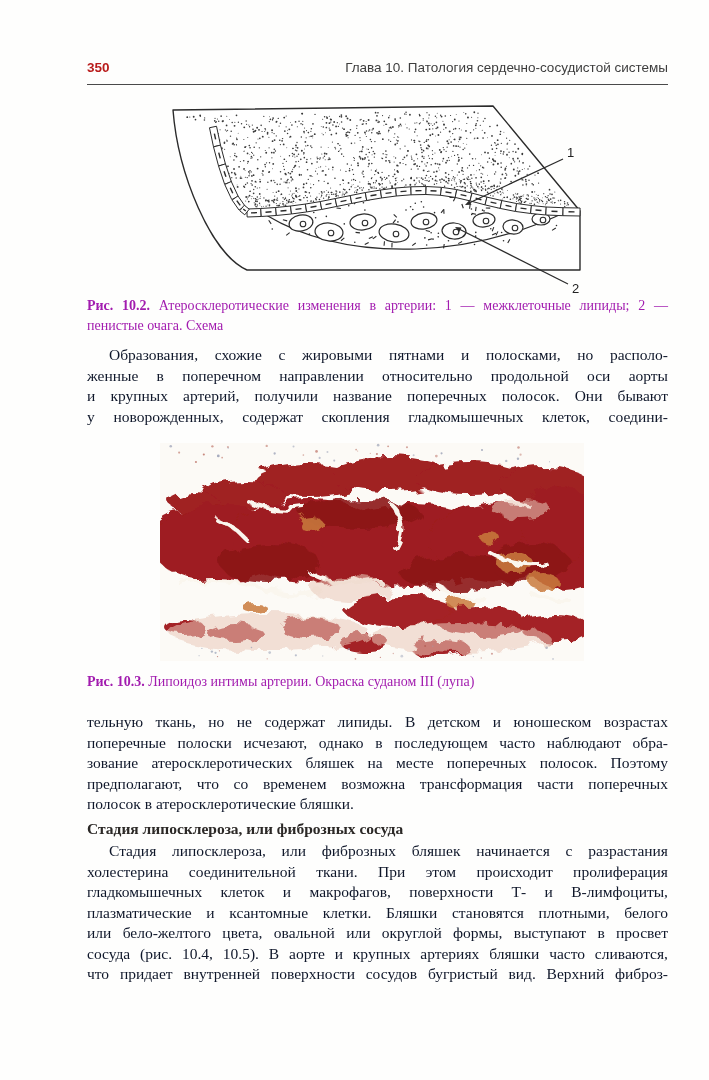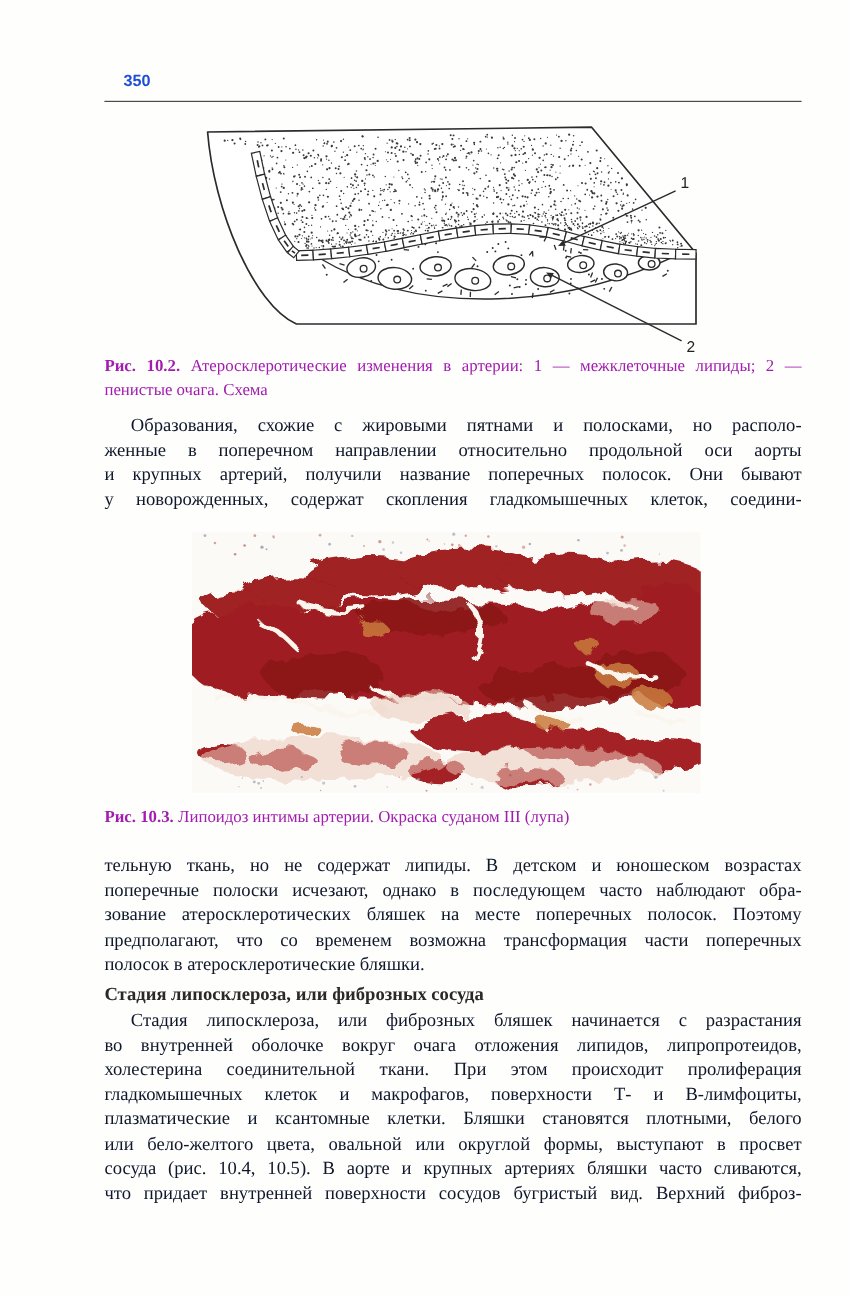--- a/index.html
+++ b/index.html
@@ -6,21 +6,21 @@
   #book-page{
     position:relative;width:709px;height:1080px;background:#fefefd;
     font-family:"Liberation Serif", serif;color:#2f2c2a;overflow:hidden;
   }
   
   .runhead{
     position:absolute;left:87px;top:60px;width:581px;height:24px;
     border-bottom:1.5px solid #4a4a4a;
     font-family:"Liberation Sans", sans-serif;font-size:13.5px;color:#3d3d3d;
   }
-  .runhead .pagenum{position:absolute;left:16px;top:0;font-weight:bold;color:#1d4ed8;}
+  .runhead .pagenum{position:absolute;left:0;top:0;font-weight:bold;color:#b91c1c;}
   .runhead .chapter{position:absolute;right:0;top:0;}
   
   .figwrap{position:absolute;}
   svg{display:block;}
   
   .caption{
     position:absolute;left:87px;width:581px;
     font-size:14px;line-height:20px;color:#a21caf;
   }
   .caption .b{font-weight:bold;}
@@ -39,20 +39,21 @@
   }
   .figlabel{font-family:"Liberation Sans", sans-serif;font-size:13px;fill:#222;}
 </style>
 </head>
 <body>
 
 <div id="book-page">
 
   <div class="runhead">
     <span class="pagenum">350</span>
+    <span class="chapter">Глава 10. Патология сердечно-сосудистой системы</span>
   </div>
 
   <div class="figwrap" style="left:166px;top:99px;">
     <svg id="fig1" width="436" height="196" viewBox="0 0 436 196">
 
       <path d="M 7,11 L 327,7 L 414,112 L 414,171 L 81,171 C 45,155 12,75 7,11 Z" fill="#ffffff" stroke="#2b2b2b" stroke-width="1.4" stroke-linejoin="round"></path>
       <g id="f1-stipple">
           <circle cx="250.44150076806545" cy="55.31196148972958" r="0.8762328967452049" fill="#3a3a3a"></circle>
           <circle cx="277.8936165757477" cy="25.229528862051666" r="0.7132962710922583" fill="#3a3a3a"></circle>
           <circle cx="119.29119773209095" cy="74.72191193280742" r="0.8827373241540044" fill="#3a3a3a"></circle>
@@ -1779,21 +1780,20 @@
       <div class="line">поперечные полоски исчезают, однако в последующем часто наблюдают обра-</div>
       <div class="line">зование атеросклеротических бляшек на месте поперечных полосок. Поэтому</div>
       <div class="line">предполагают, что со временем возможна трансформация части поперечных</div>
       <div class="line">полосок в атеросклеротические бляшки.</div>
     </div>
 
   <div class="sect-head" style="top:820px;">Стадия липосклероза, или фиброзных сосуда</div>
 
   <div class="para indent cont" style="top:842px;">
       <div class="line">Стадия липосклероза, или фиброзных бляшек начинается с разрастания</div>
-      <div class="line">во внутренней оболочке вокруг очага отложения липидов, липропротеидов,</div>
       <div class="line">холестерина соединительной ткани. При этом происходит пролиферация</div>
       <div class="line">гладкомышечных клеток и макрофагов, поверхности Т- и В-лимфоциты,</div>
       <div class="line">плазматические и ксантомные клетки. Бляшки становятся плотными, белого</div>
       <div class="line">или бело-желтого цвета, овальной или округлой формы, выступают в просвет</div>
       <div class="line">сосуда (рис. 10.4, 10.5). В аорте и крупных артериях бляшки часто сливаются,</div>
       <div class="line">что придает внутренней поверхности сосудов бугристый вид. Верхний фиброз-</div>
     </div>
 
 </div>
 

